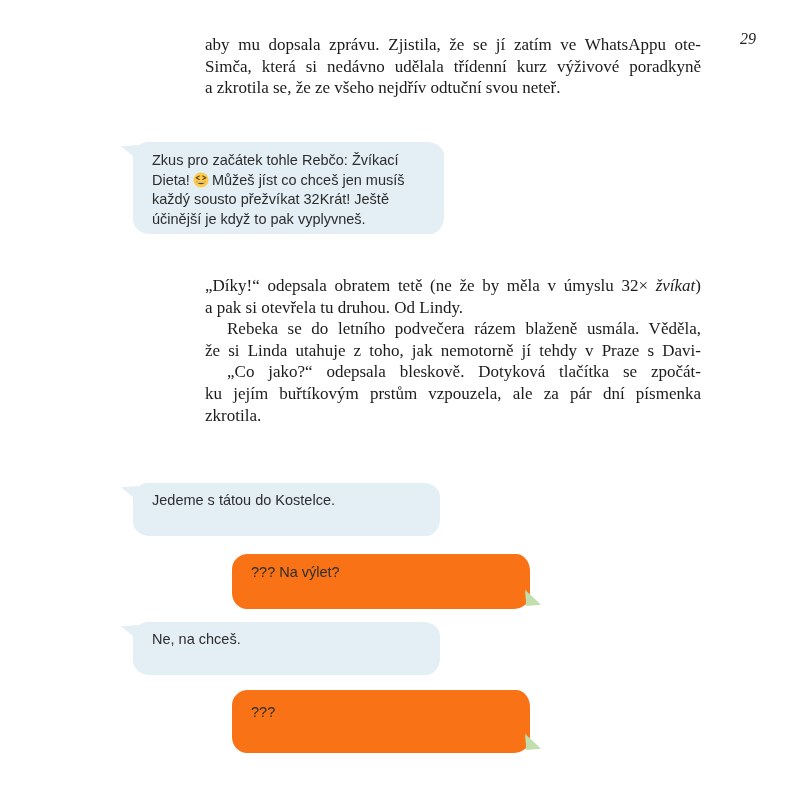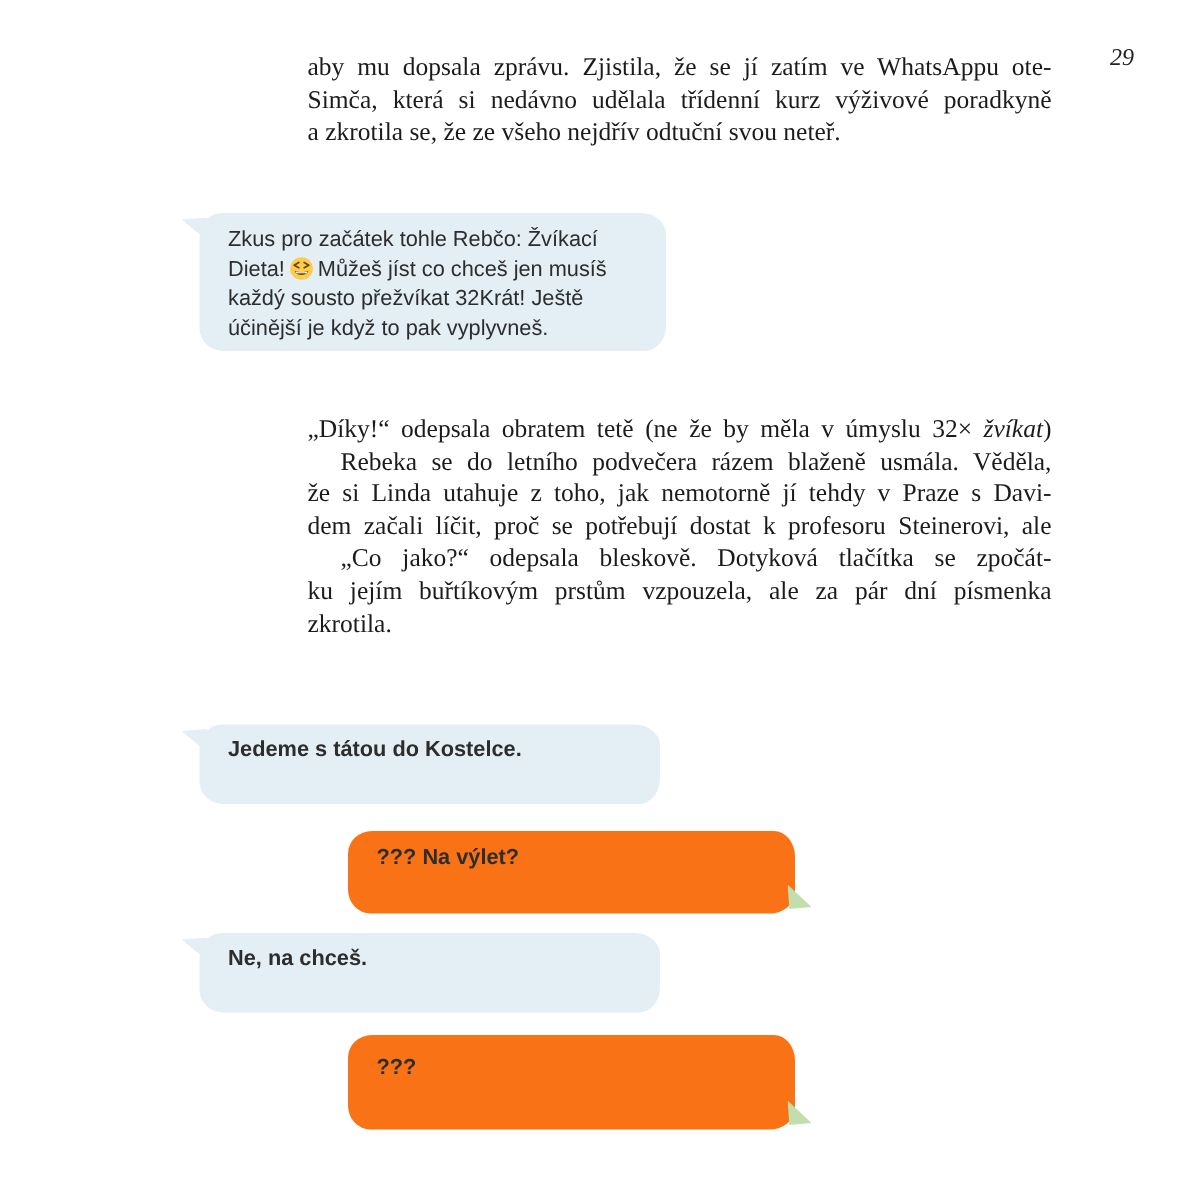--- a/index.html
+++ b/index.html
@@ -19,21 +19,21 @@
   .line.j { white-space:normal; text-align:justify; text-align-last:justify; }
   .line.ind { padding-left:22px; }
   .ital { font-style:italic; }
 
   .bubble {
     position:absolute;
     font-family:"Liberation Sans", sans-serif;
     font-size:14.5px; line-height:19.5px; color:#2d2d2d;
   }
   .bubble .bub-body { position:relative; width:100%; height:100%; padding:9px 16px 9px 19px; }
-  .bubble.single .bub-body { display:flex; align-items:center; padding-top:0; padding-bottom:18px;font-weight:bold; }
+  .bubble.single .bub-body { display:flex; align-items:center; padding-top:0; padding-bottom:18px; }
   .blue  { background:#e3eef5; border-radius:15px 17px 14px 16px / 16px 14px 17px 15px; }
   .green { background:#f97316; border-radius:16px 14px 17px 15px / 15px 17px 14px 16px; }
 
   .tail { position:absolute; }
   .tail-left {
     left:-12px; top:3px; width:17px; height:16px; background:#e3eef5;
     clip-path: polygon(0 8%, 100% 0, 100% 96%);
   }
   .tail-right {
     right:-11px; bottom:3px; width:16px; height:17px; background:#c1deac;
@@ -69,23 +69,23 @@
         <path d="M14 9 L7 13 L14 17" stroke="#65471b" stroke-width="2.6" fill="none" stroke-linecap="round" stroke-linejoin="round"></path>
         <path d="M22 9 L29 13 L22 17" stroke="#65471b" stroke-width="2.6" fill="none" stroke-linecap="round" stroke-linejoin="round"></path>
         <path d="M7.5 21 C12 24 24 24 28.5 21 C26 30 10 30 7.5 21 Z" fill="#65471b"></path>
         <path d="M9.5 22.4 C14 24.2 22 24.2 26.5 22.4 L26 25 L10 25 Z" fill="#ffffff"></path>
       </svg><span>Můžeš jíst co chceš jen musíš každý sousto přežvíkat 32Krát! Ještě účinější je když to pak vyplyvneš.</span>
     </div>
   </div>
 
   <div class="body-block para2">
     <div class="line j"><span>„Díky!“ odepsala obratem tetě (ne že by měla v úmyslu 32× </span><span class="ital">žvíkat</span><span>)</span></div>
+    <div class="line">a pak si otevřela tu druhou. Od Lindy.</div>
     <div class="line j ind">Rebeka se do letního podvečera rázem blaženě usmála. Věděla,</div>
     <div class="line j">že si Linda utahuje z toho, jak nemotorně jí tehdy v Praze s Davi-</div>
-    <div class="line j">dem začali líčit, proč se potřebují dostat k profesoru Steinerovi, ale</div>
     <div class="line j ind">„Co jako?“ odepsala bleskově. Dotyková tlačítka se zpočát-</div>
     <div class="line j">ku jejím buřtíkovým prstům vzpouzela, ale za pár dní písmenka</div>
     <div class="line">zkrotila.</div>
   </div>
 
   <div class="bubble blue single b2">
     <span class="tail tail-left"></span>
     <div class="bub-body">Jedeme s tátou do Kostelce.</div>
   </div>
 

